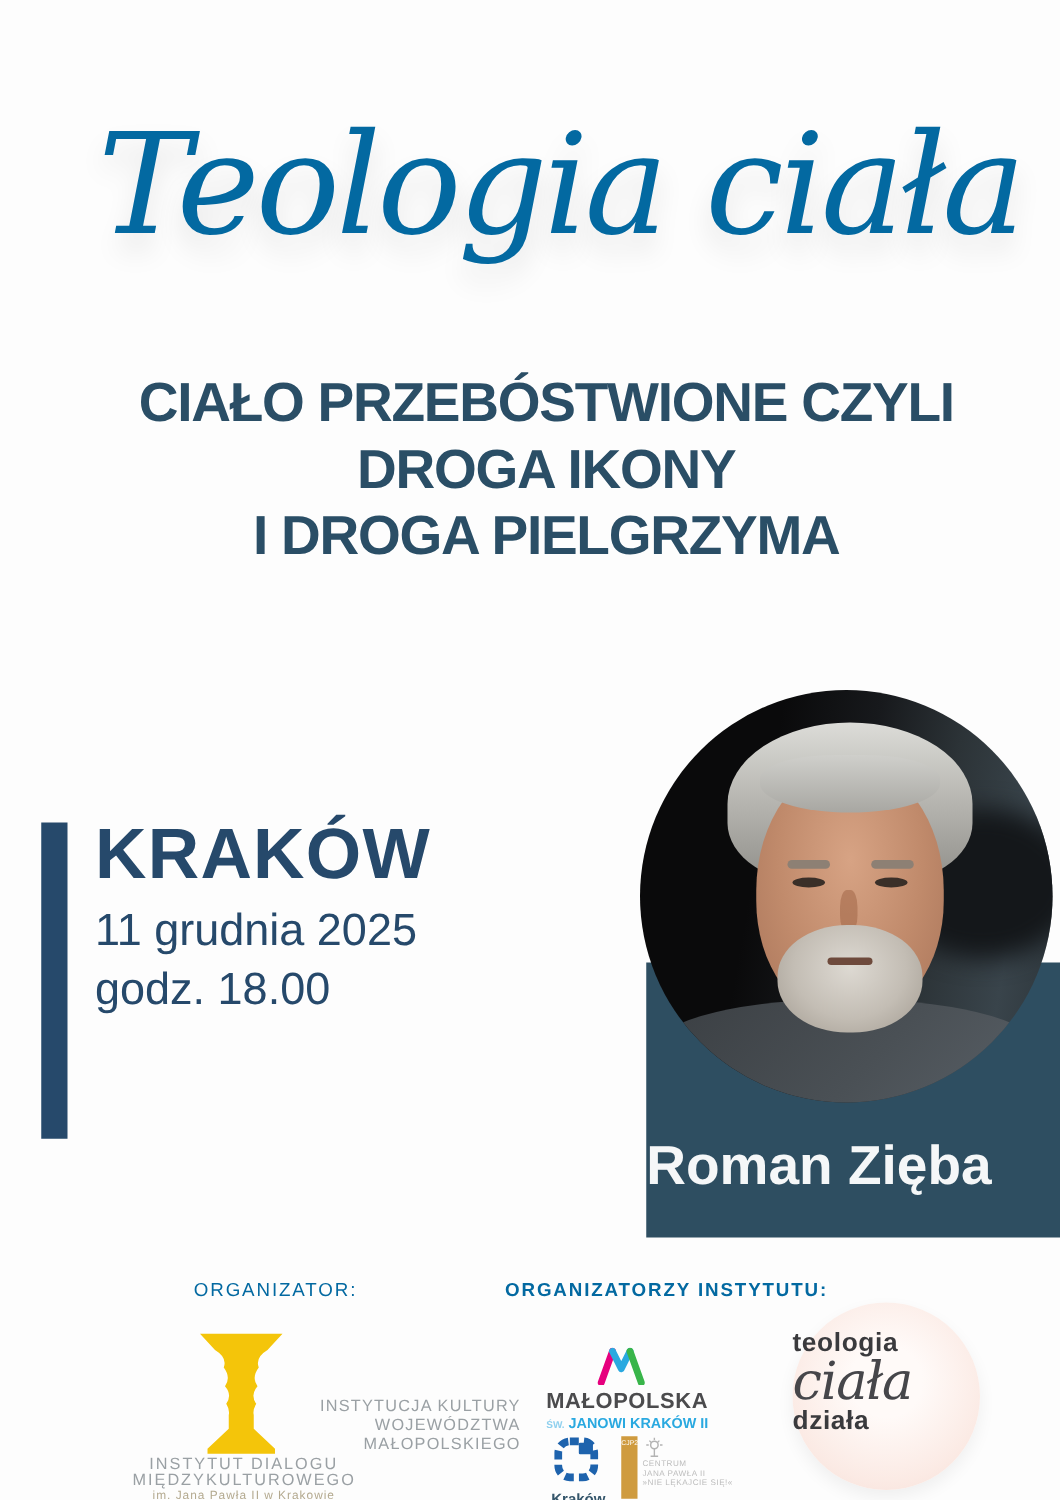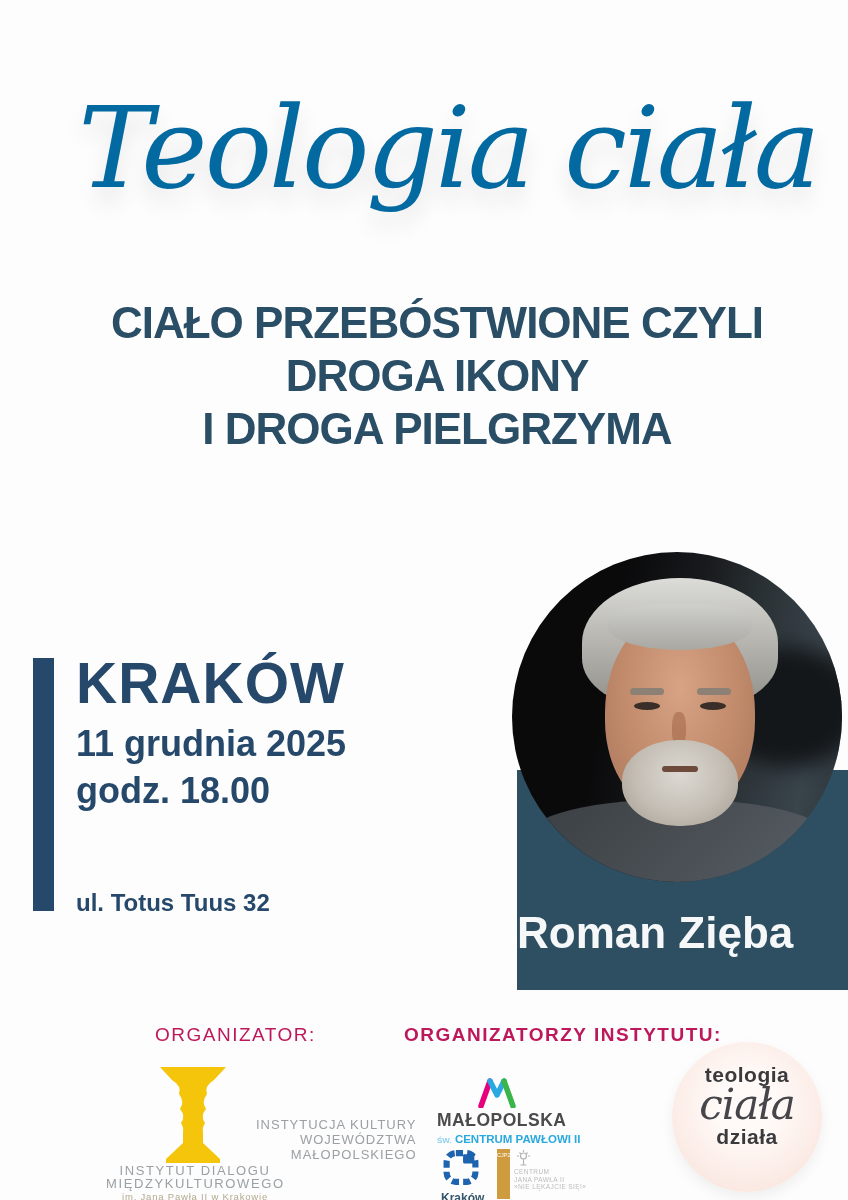--- a/index.html
+++ b/index.html
@@ -24,21 +24,21 @@
     position:absolute;top:296px;left:0;width:100%;
     text-align:center;color:#2a4e66;font-weight:bold;
     font-size:44px;line-height:53px;letter-spacing:-1px;margin-left:13px;
   }
   
   .accent-bar{
     position:absolute;left:33px;top:658px;width:21px;height:253px;
     background:#26496b;
   }
   .info{position:absolute;left:76px;top:0;color:#26496b;font-weight:bold;}
-  .info-line{position:absolute;left:76px;color:#26496b;font-weight:bold;white-space:nowrap;}
+  .info-line{position:absolute;left:76px;color:#26496b;font-weight:normal;white-space:nowrap;}
   .date{top:723px;font-size:36px;}
   .time{top:770px;font-size:36px;}
   .venue{top:821px;font-size:33px;}
   .addr1{top:861px;font-size:24px;}
   .addr2{top:889px;font-size:24px;}
   
   .speaker-card{
     position:absolute;left:517px;top:770px;width:331px;height:220px;
     background:#2e4e61;
   }
@@ -84,21 +84,21 @@
   }
   .photo .mouth{position:absolute;left:150px;top:214px;width:36px;height:6px;border-radius:4px;background:#6e4a3c;}
   .photo .shirt{
     position:absolute;left:6px;top:248px;width:318px;height:95px;
     border-radius:46% 46% 0 0;
     background:linear-gradient(135deg,#3a3e42 0%,#4a5055 55%,#5a6168 100%);
   }
   .photo .neck2{position:absolute;left:142px;top:236px;width:52px;height:36px;border-radius:0 0 45% 45%;background:#b5805f;}
   
   .org-label{
-    position:absolute;color:#be185d;font-size:19px;letter-spacing:1.5px;text-align:center;
+    position:absolute;color:#0369a1;font-size:15px;letter-spacing:1.5px;text-align:center;
   }
   .org-label.left{left:155px;top:1024px;}
   .org-label.right{left:404px;top:1024px;font-weight:bold;}
   .chalice{position:absolute;left:157px;top:1066px;}
   .inst-text{
     position:absolute;left:106px;top:1164px;width:178px;text-align:center;
     color:#9aa0a4;font-size:13px;line-height:13px;letter-spacing:1.6px;white-space:nowrap;
   }
   .inst-text .sub{font-size:9.5px;line-height:12px;letter-spacing:0.8px;color:#b3a98f;margin-top:1px;}
   .culture-text{
@@ -115,24 +115,23 @@
   .cjp-bar{
     position:absolute;left:497px;top:1149px;width:13px;height:50px;background:#cf9b3f;
     color:#fff;font-size:5.5px;line-height:6px;text-align:center;padding-top:3px;box-sizing:border-box;
   }
   .cjp-emblem{position:absolute;left:516px;top:1150px;}
   .cjp-text{
     position:absolute;left:514px;top:1168px;color:#bcbcbc;font-size:6.5px;
     line-height:7.5px;letter-spacing:0.4px;white-space:nowrap;
   }
   .badge{
-    position:absolute;left:672px;top:1042px;width:150px;height:150px;border-radius:50%;
+    position:absolute;left:634px;top:1042px;width:150px;height:150px;border-radius:50%;
     background:radial-gradient(circle at 50% 42%,#fffaf8 25%,#fbeae4 70%,#f5dcd4 100%);
     box-shadow:0 6px 14px rgba(0,0,0,0.06);
-    text-align:center;
   }
   .badge .b1{margin-top:21px;color:#3a3a3d;font-size:21px;font-weight:bold;letter-spacing:0.5px;}
   .badge .b2{
     font-family:"DejaVu Serif","Liberation Serif",serif;font-style:italic;
     color:#46464a;font-size:42px;line-height:44px;margin-top:-4px;letter-spacing:-1px;
   }
   .badge .b3{color:#3a3a3d;font-size:21px;font-weight:bold;letter-spacing:0.5px;margin-top:-2px;}
 </style>
 </head>
 <body>
@@ -144,21 +143,20 @@
   <div class="subtitle">
     <div>CIAŁO PRZEBÓSTWIONE CZYLI</div>
     <div>DROGA IKONY</div>
     <div>I DROGA PIELGRZYMA</div>
   </div>
 
   <div class="accent-bar"></div>
   <div class="info city" style="position:absolute;left:76px;top:650px;font-size:57px;letter-spacing:1px;color:#26496b;font-weight:bold;">KRAKÓW</div>
   <div class="info-line date">11 grudnia 2025</div>
   <div class="info-line time">godz. 18.00</div>
-  <div class="info-line addr2">ul. Totus Tuus 32</div>
 
   <div class="speaker-card">
     <div class="speaker-name">Roman Zięba</div>
   </div>
   <div class="photo">
     <div class="headrest"></div>
     <div class="hair"></div>
     <div class="face"></div>
     <div class="fringe"></div>
     <div class="brow l"></div>
@@ -193,21 +191,21 @@
 
   <div class="malopolska">
     <svg width="40" height="30" viewBox="0 0 40 30">
       <polyline points="4,28 13,3" fill="none" stroke="#e6007e" stroke-width="5.5" stroke-linecap="round"></polyline>
       <polyline points="13,3 20,17 27,3" fill="none" stroke="#2aa9e0" stroke-width="5.5" stroke-linecap="round" stroke-linejoin="round"></polyline>
       <polyline points="27,3 36,28" fill="none" stroke="#39b54a" stroke-width="5.5" stroke-linecap="round"></polyline>
     </svg>
     <div class="name">MAŁOPOLSKA</div>
     <div class="dedication">
       <span class="sw">ŚW.</span>
-      <span>CENTRUM PAWŁOWI II</span>
+      <span>JANOWI KRAKÓW II</span>
     </div>
   </div>
 
   <div class="krakow-logo">
     <svg width="38" height="37" viewBox="0 0 36 36">
       <rect x="4" y="4" width="28" height="28" rx="9" fill="none" stroke="#1e63ad" stroke-width="6" stroke-dasharray="7 4"></rect>
       <rect x="20" y="5" width="11" height="9" rx="1" fill="#1e63ad"></rect>
     </svg>
     <div class="kr-label">Kraków</div>
   </div>

